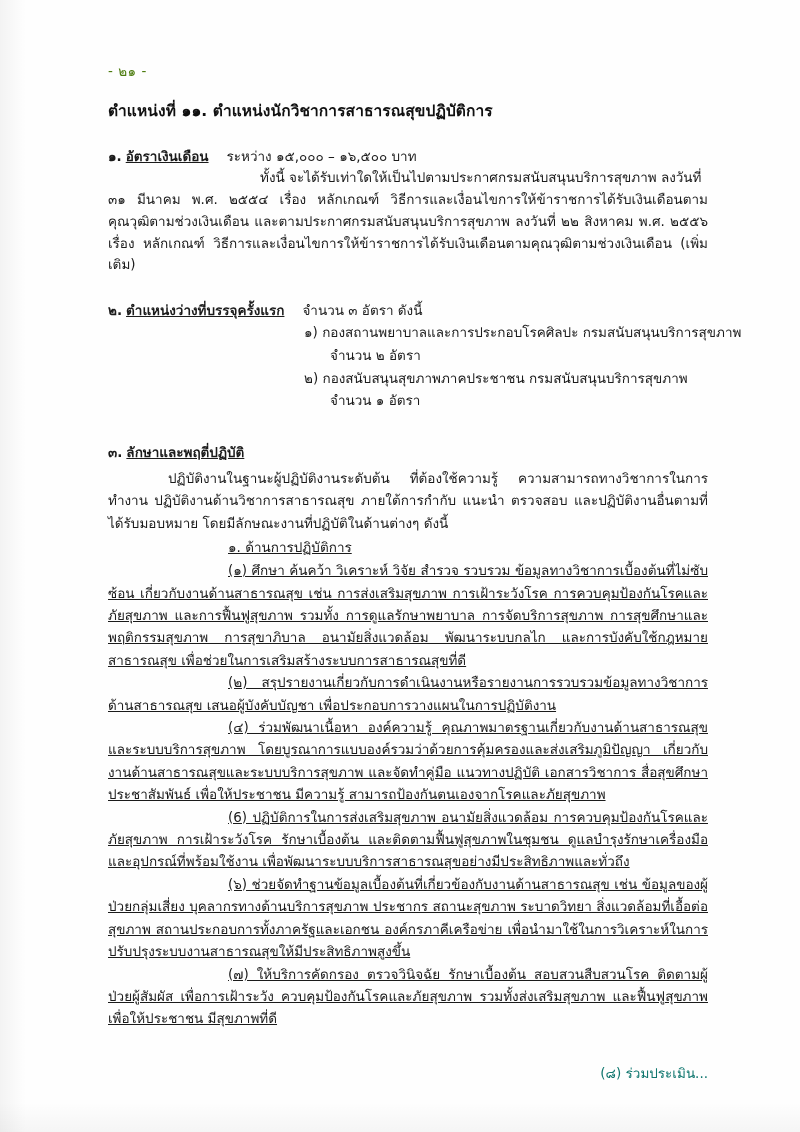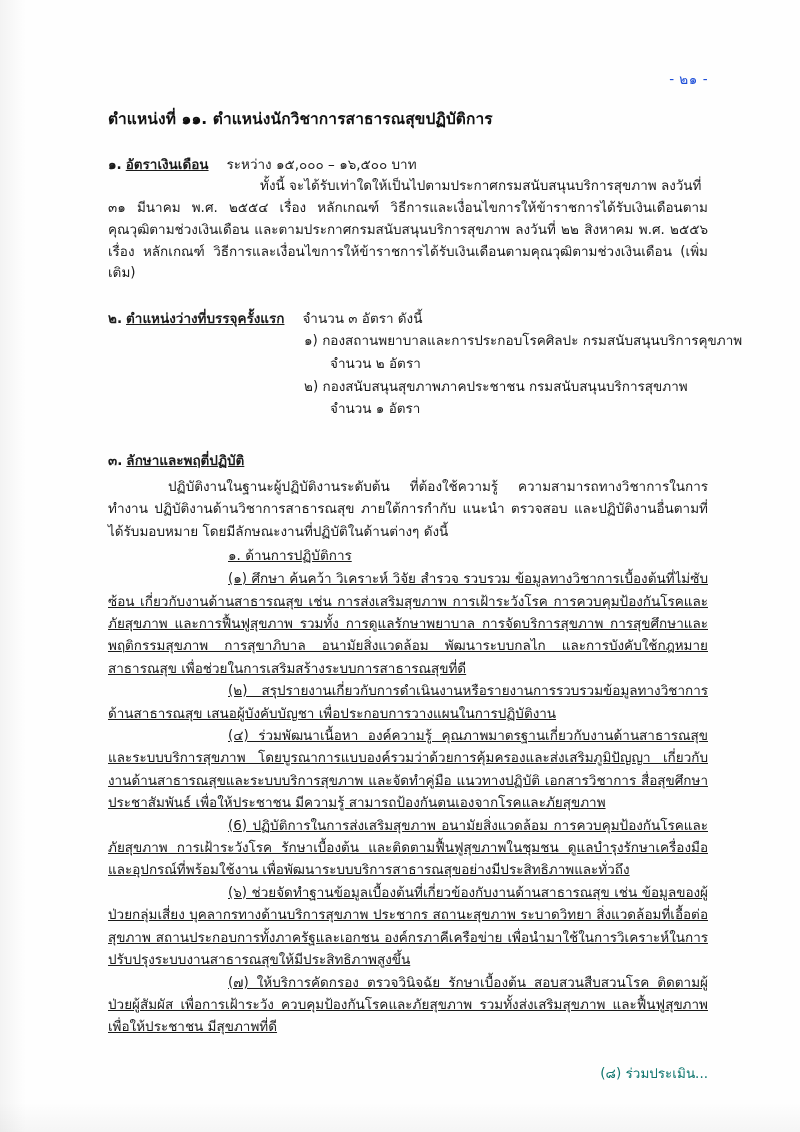--- a/index.html
+++ b/index.html
@@ -37,25 +37,25 @@
     background: linear-gradient(to top, rgba(0,0,0,0.035), rgba(0,0,0,0));
     pointer-events: none;
   }
   .content {
     position: absolute;
     top: 52px;
     left: 108px;
     width: 600px;
   }
   .page-number {
-    text-align: right;
+    text-align: left;
     font-size: 13.5px;
     letter-spacing: 0.5px;
-    margin: 16px 0 16px 0;
-    color: #1d4ed8;
+    margin: 8px 0 16px 0;
+    color: #4d7c0f;
   }
   .doc-title {
     font-size: 15.5px;
     font-weight: bold;
     margin: 0 0 22px 0;
     color: #101010;
     letter-spacing: 0.1px;
   }
   .section {
     margin-bottom: 14px;
@@ -167,21 +167,21 @@
 
     <div class="section">
       <div class="sec-row">
         <span class="sec-num">๒.</span>
         <span class="sec-heading">ตำแหน่งว่างที่บรรจุครั้งแรก</span>
         <span class="sec-inline-value">จำนวน ๓ อัตรา ดังนี้</span>
       </div>
       <div class="bullet-block">
         <div class="bullet-line">
           <span>๑)</span>
-          <span>กองสถานพยาบาลและการประกอบโรคศิลปะ กรมสนับสนุนบริการคุขภาพ</span>
+          <span>กองสถานพยาบาลและการประกอบโรคศิลปะ กรมสนับสนุนบริการสุขภาพ</span>
         </div>
         <div class="bullet-sub">จำนวน ๒ อัตรา</div>
         <div class="bullet-line">
           <span>๒)</span>
           <span>กองสนับสนุนสุขภาพภาคประชาชน กรมสนับสนุนบริการสุขภาพ</span>
         </div>
         <div class="bullet-sub">จำนวน ๑ อัตรา</div>
       </div>
     </div>
 

